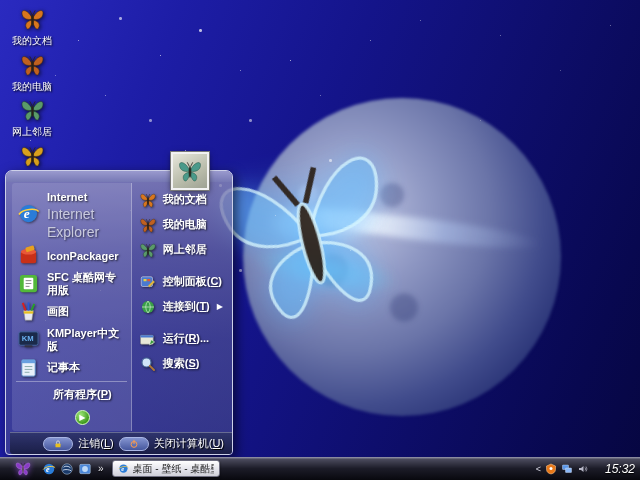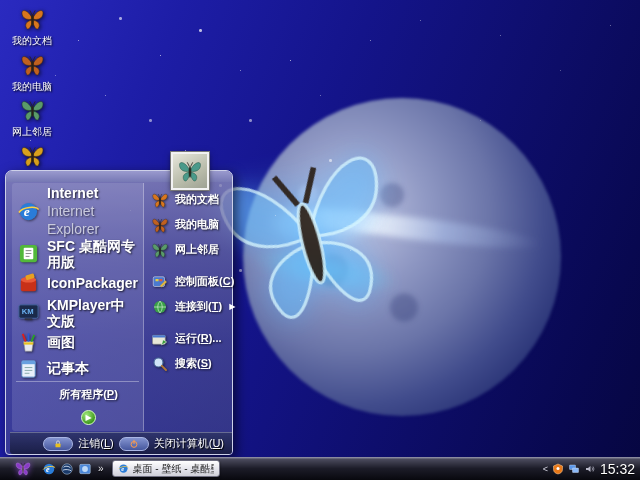--- a/index.html
+++ b/index.html
@@ -67,21 +67,21 @@
   #user-avatar { position:absolute; top:-19px; right:23px; width:38px; height:38px;
     background:linear-gradient(150deg,#e6e6da,#b9bcaa 60%,#9ea294); border:2px solid #f2f2f2;
     outline:1px solid #777; box-shadow:0 2px 6px rgba(0,0,0,.55); display:flex; align-items:center; justify-content:center; }
   #user-avatar svg { width:28px; height:26px; }
 
   #menu-columns { position:absolute; top:12px; bottom:23px; left:6px; right:6px; display:flex; }
   #left-col { width:138px; display:flex; flex-direction:column; padding:2px 0;
     background:rgba(225,225,245,.14); border-right:1px solid rgba(255,255,255,.3); border-radius:3px 0 0 3px; }
   .litem { display:flex; align-items:center; gap:7px; padding:2px 5px; min-height:26px; cursor:pointer; }
   .litem svg { width:23px; height:23px; flex:none; filter:drop-shadow(1px 1px 1px rgba(0,0,0,.5)); }
-  .litem .t { font-size:14px; font-weight:bold; color:#fff; text-shadow:1px 1px 2px rgba(0,0,0,.75); line-height:1.15; }
+  .litem .t { font-size:11px; font-weight:bold; color:#fff; text-shadow:1px 1px 2px rgba(0,0,0,.75); line-height:1.15; }
   .litem .s { font-size:14px; font-weight:normal; color:#c9cade; text-shadow:1px 1px 2px rgba(0,0,0,.6); }
   #left-spacer { flex:1; }
   #allprog-row { border-top:1px solid rgba(255,255,255,.35); margin:0 4px; padding:5px 4px 4px 26px;
     display:flex; align-items:center; gap:8px; cursor:pointer;flex-direction:column; }
   #allprog-row .t { font-size:11px; font-weight:bold; color:#fff; text-shadow:1px 1px 2px rgba(0,0,0,.75); }
   .green-arrow { width:15px; height:15px; border-radius:50%; flex:none;
     background:radial-gradient(circle at 35% 30%, #9fe87a, #3f9a1e 70%); border:1px solid #d8ffc0;
     display:flex; align-items:center; justify-content:center; color:#fff; font-size:8px; line-height:1; }
 
   #right-col { flex:1; padding:4px 2px 0 5px; display:flex; flex-direction:column; }
@@ -111,21 +111,21 @@
   .ql-icon { width:14px; height:14px; cursor:pointer; }
   #ql-overflow { color:#e8e8f0; font-size:10px; margin-left:2px; cursor:pointer; text-shadow:0 1px 1px #000; }
   #task-btn { margin-left:8px; height:17px; width:108px; display:flex; align-items:center; gap:4px;
     background:linear-gradient(#ffffff,#e2e2ea 60%,#cfcfd8); border:1px solid #6e6e80; border-radius:3px;
     padding:0 5px; cursor:pointer; box-shadow:0 1px 2px rgba(0,0,0,.5); }
   #task-btn svg { width:11px; height:11px; flex:none; }
   #task-btn .t { font-size:10px; color:#1a1a1a; white-space:nowrap; overflow:hidden; }
   #tray { margin-left:auto; display:flex; align-items:center; gap:4px; padding-right:5px; }
   #tray-chevron { color:#d8d8e4; font-size:9px; cursor:pointer; }
   .tray-icon { width:12px; height:12px; cursor:pointer; }
-  #clock { color:#fff; font-size:14px; margin-left:0; text-shadow:0 1px 1px #000; }
+  #clock { color:#fff; font-size:12px; margin-left:12px; text-shadow:0 1px 1px #000;font-style:italic; }
 
   u { text-decoration:underline; }
 </style>
 </head>
 <body>
 
 <svg width="0" height="0" style="position:absolute">
   <defs>
     <g id="bfly">
       <path d="M12 12 C8 3 1 2 2.5 8 C3.6 12.5 9 13 12 12 Z"></path>
@@ -190,51 +190,51 @@
         <svg viewBox="0 0 24 24">
           <circle cx="12" cy="12" r="9" fill="#2a7cd8"></circle>
           <text x="7" y="17" font-size="14" font-weight="bold" fill="#fff" font-family="serif" font-style="italic">e</text>
           <path d="M2 13 C6 7 20 6 22.5 10" stroke="#ffd040" stroke-width="1.6" fill="none"></path>
         </svg>
         <span><span class="t">Internet</span><br>
         <span class="s">Internet Explorer</span></span>
       </div>
       <div class="litem">
         <svg viewBox="0 0 24 24">
+          <rect x="4" y="8" width="16" height="12" rx="2" fill="#c83018"></rect>
+          <ellipse cx="12" cy="8" rx="8" ry="3" fill="#e85838"></ellipse>
+          <rect x="9" y="3" width="9" height="5" rx="1" fill="#e8a020" transform="rotate(-18 12 5)"></rect>
+        </svg>
+        <span class="t">IconPackager</span>
+      </div>
+      <div class="litem">
+        <svg viewBox="0 0 24 24">
           <rect x="3" y="3" width="18" height="18" rx="3" fill="#52b83a"></rect>
           <rect x="7" y="6" width="10" height="12" rx="1" fill="#fff"></rect>
           <path d="M9 9 h6 M9 12 h6 M9 15 h4" stroke="#888" stroke-width="1"></path>
         </svg>
         <span class="t">SFC 桌酷网专用版</span>
-      </div>
-      <div class="litem">
-        <svg viewBox="0 0 24 24">
-          <rect x="4" y="8" width="16" height="12" rx="2" fill="#c83018"></rect>
-          <ellipse cx="12" cy="8" rx="8" ry="3" fill="#e85838"></ellipse>
-          <rect x="9" y="3" width="9" height="5" rx="1" fill="#e8a020" transform="rotate(-18 12 5)"></rect>
-        </svg>
-        <span class="t">IconPackager</span>
-      </div>
-      <div class="litem">
-        <svg viewBox="0 0 24 24">
-          <rect x="2" y="4" width="20" height="14" rx="2" fill="#1a2a4a" stroke="#4a6aa8" stroke-width="1"></rect>
-          <text x="5" y="14" font-size="8" font-weight="bold" fill="#6ab0f0">KM</text>
-          <rect x="8" y="18" width="8" height="2" fill="#334"></rect>
-        </svg>
-        <span class="t">KMPlayer中文版</span>
       </div>
       <div class="litem">
         <svg viewBox="0 0 24 24">
           <path d="M7 11 h10 l-1.5 10 h-7 Z" fill="#e8e8f0" stroke="#999" stroke-width="0.6"></path>
           <path d="M9 11 L6 3" stroke="#d82020" stroke-width="2"></path>
           <path d="M12 11 L12 2.5" stroke="#2858d8" stroke-width="2"></path>
           <path d="M15 11 L18 4" stroke="#28a028" stroke-width="2"></path>
           <path d="M7 13 h10" stroke="#e8c020" stroke-width="2.4"></path>
         </svg>
         <span class="t">画图</span>
+      </div>
+      <div class="litem">
+        <svg viewBox="0 0 24 24">
+          <rect x="2" y="4" width="20" height="14" rx="2" fill="#1a2a4a" stroke="#4a6aa8" stroke-width="1"></rect>
+          <text x="5" y="14" font-size="8" font-weight="bold" fill="#6ab0f0">KM</text>
+          <rect x="8" y="18" width="8" height="2" fill="#334"></rect>
+        </svg>
+        <span class="t">KMPlayer中文版</span>
       </div>
       <div class="litem">
         <svg viewBox="0 0 24 24">
           <rect x="5" y="4" width="14" height="17" rx="1.5" fill="#e8f0fa" stroke="#5a8ac8" stroke-width="1"></rect>
           <rect x="5" y="4" width="14" height="3.5" fill="#68a0e0"></rect>
           <path d="M8 11 h8 M8 14 h8 M8 17 h5" stroke="#8aa" stroke-width="1"></path>
         </svg>
         <span class="t">记事本</span>
       </div>
       <div id="left-spacer"></div>

